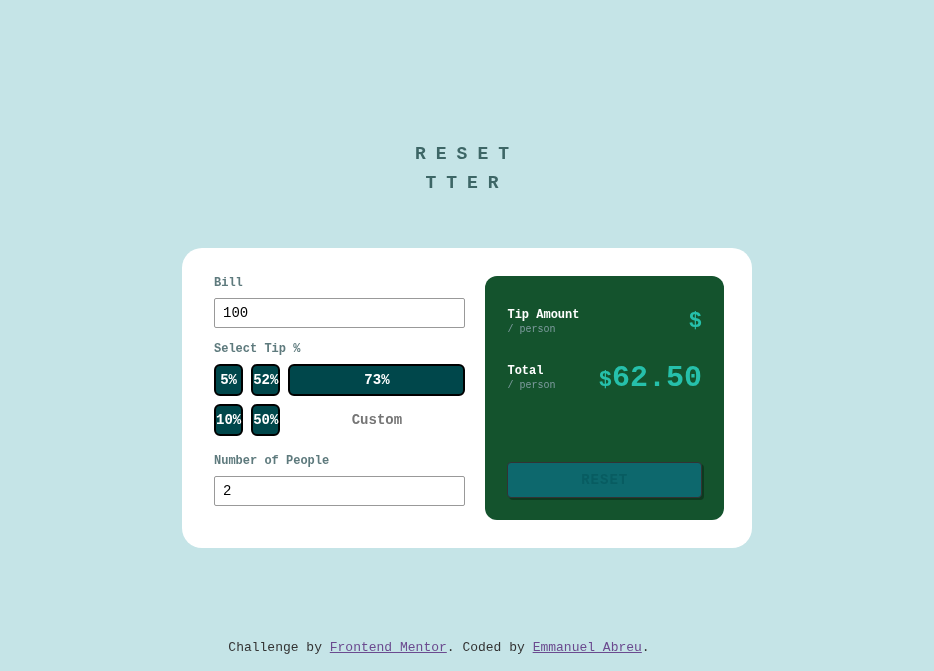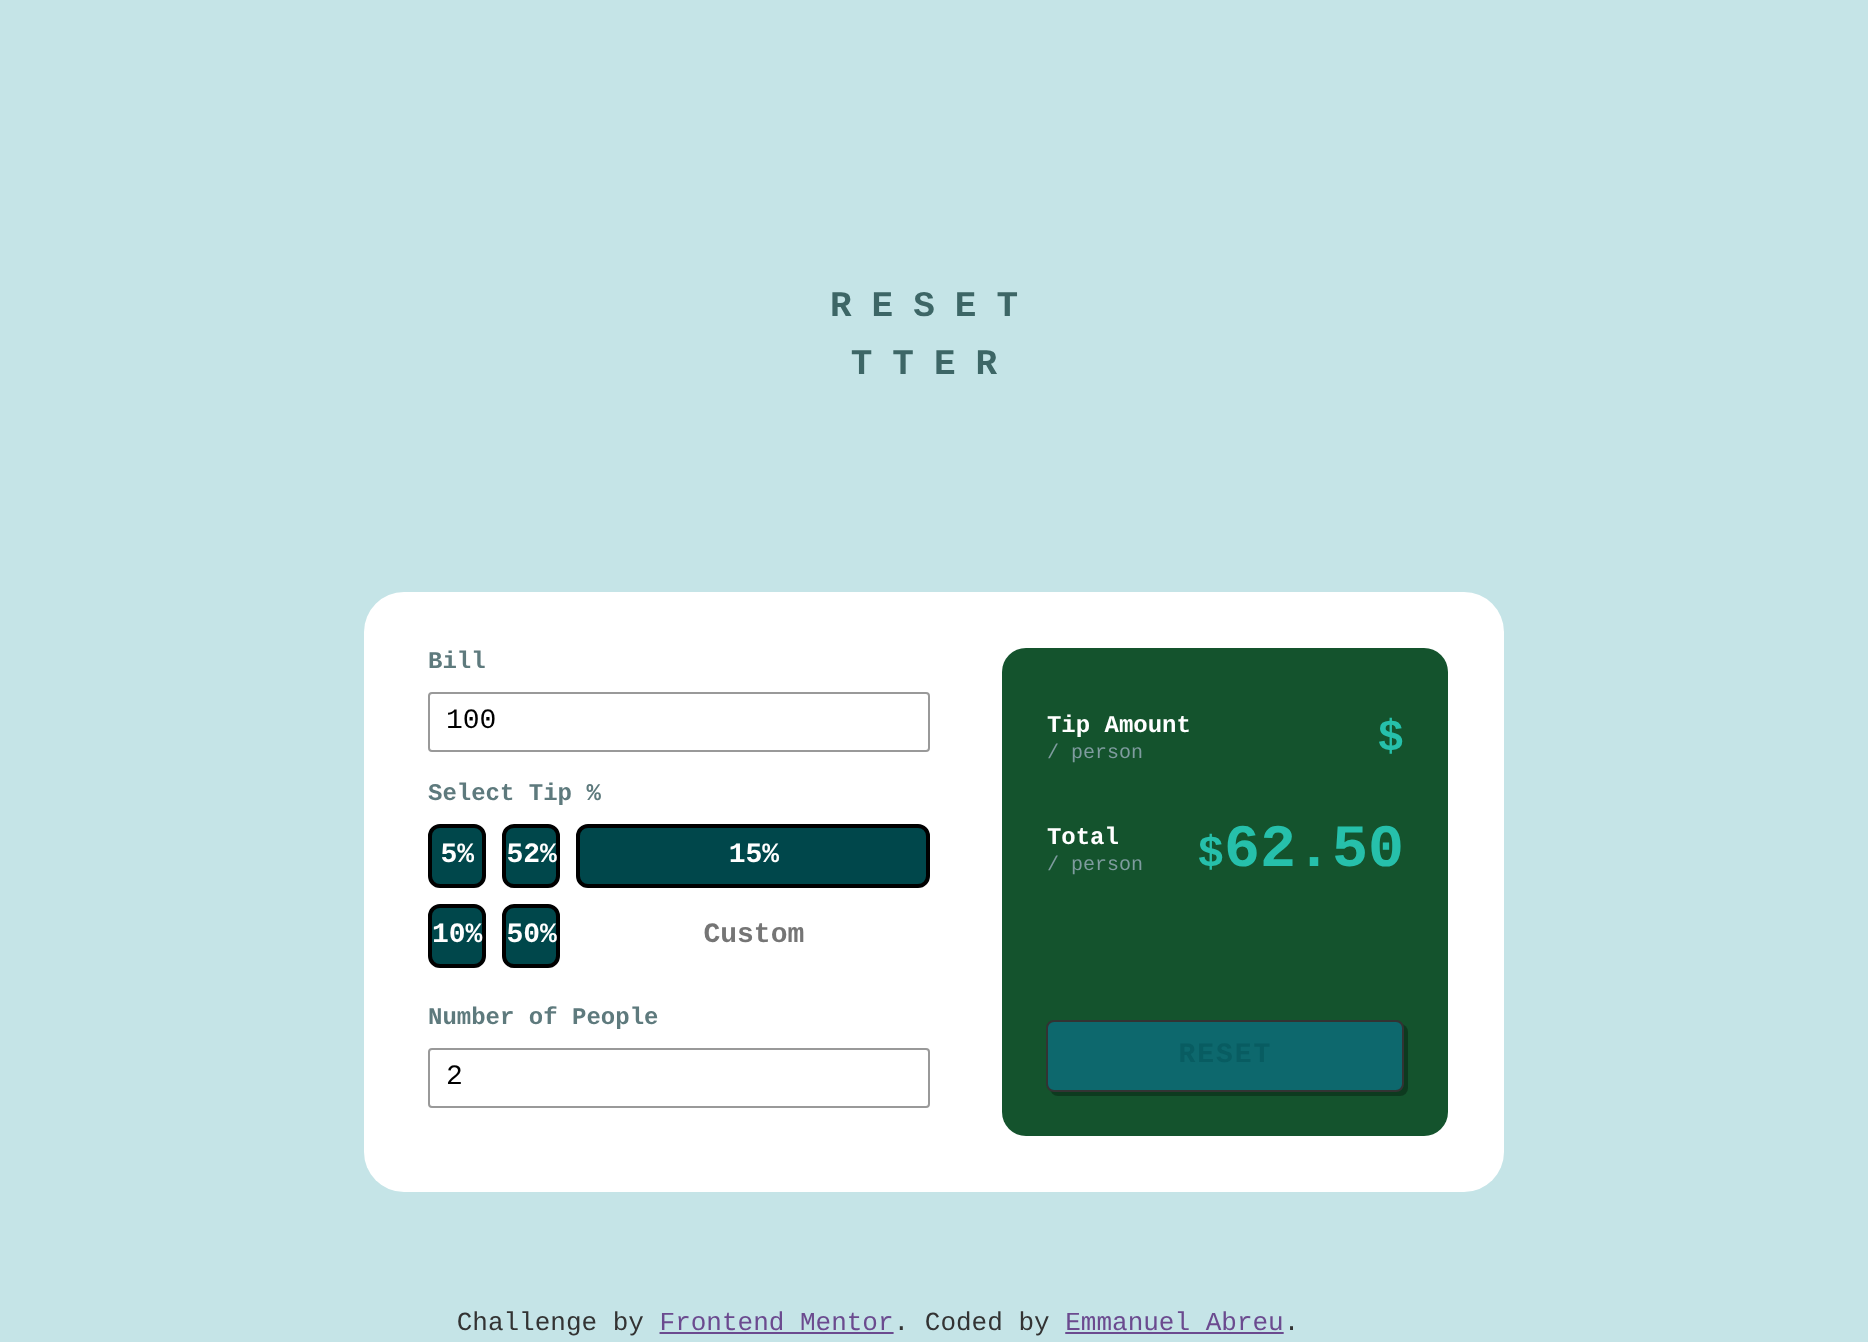--- a/index.html
+++ b/index.html
@@ -28,22 +28,21 @@
       line-height: 1.6;
       margin-bottom: 50px;
     }
 
     .card {
       background: #ffffff;
       border-radius: 20px;
       width: 570px;
       padding: 28px;
       display: flex;
-      gap: 36px;
-      margin-top: 48px;
+      gap: 20px;
     }
 
     .left-panel {
       flex: 1;
       padding-left: 4px;
     }
 
     .right-panel {
       width: 246px;
       background: #14532d;
@@ -143,21 +142,21 @@
       font-weight: bold;
       font-size: 14px;
       letter-spacing: 1px;
       cursor: pointer;
       margin-top: auto;
       box-shadow: 2px 2px 0 rgba(0,0,0,0.3);
     }
 
     .attribution {
       position: fixed;
-      bottom: 2px;
+      bottom: 16px;
       left: 0;
       width: 878px;
       text-align: center;
       font-size: 13px;
       color: #333;
       font-family: Arial, sans-serif;
     }
 
     .attribution a {
       color: #6b4a8f;
@@ -178,21 +177,21 @@
 
 <div class="card">
   <div class="left-panel">
     <div class="label">Bill</div>
     <input class="input-field" type="text" value="100" style="">
 
     <div class="label">Select Tip %</div>
     <div class="tip-grid">
       <button class="tip-btn">5%</button>
       <button class="tip-btn">52%</button>
-      <button class="tip-btn">15%</button>
+      <button class="tip-btn">73%</button>
       <button class="tip-btn">10%</button>
       <button class="tip-btn">50%</button>
       <input class="custom-field" type="text" placeholder="Custom" style="">
     </div>
 
     <div class="label">Number of People</div>
     <input class="input-field" type="text" value="2" style="">
   </div>
 
   <div class="right-panel">

